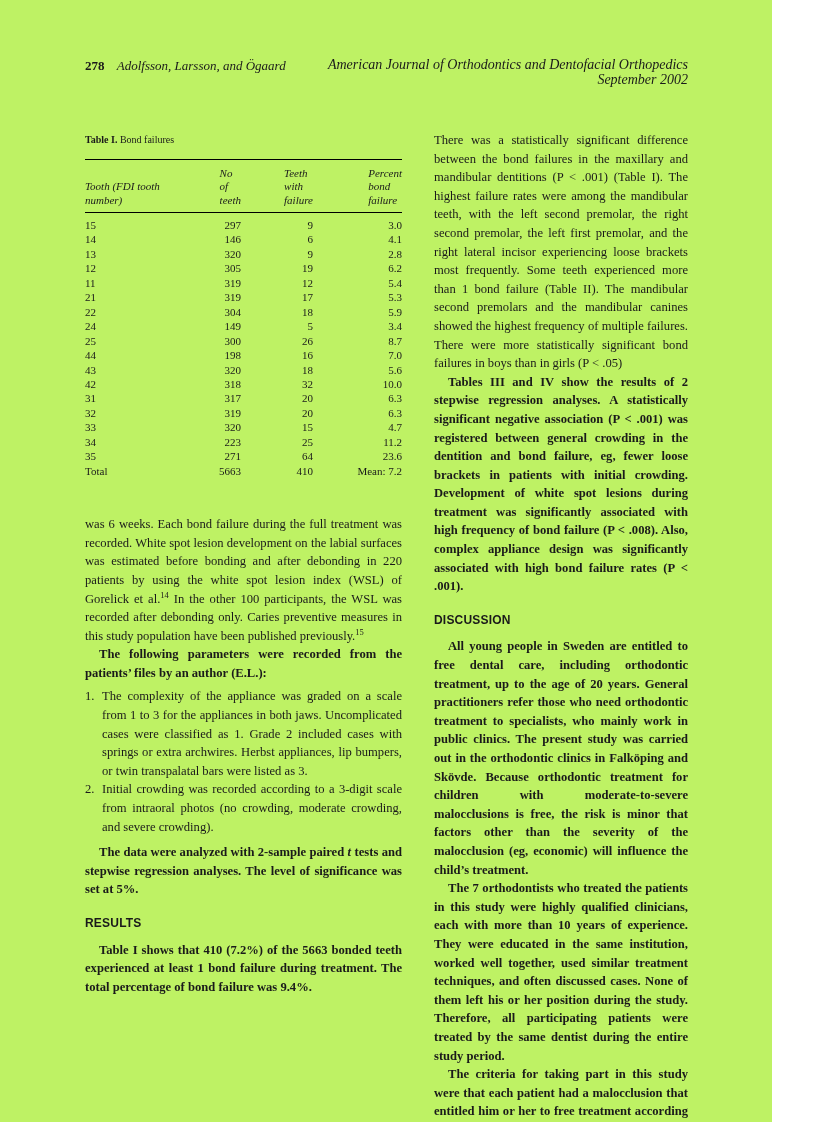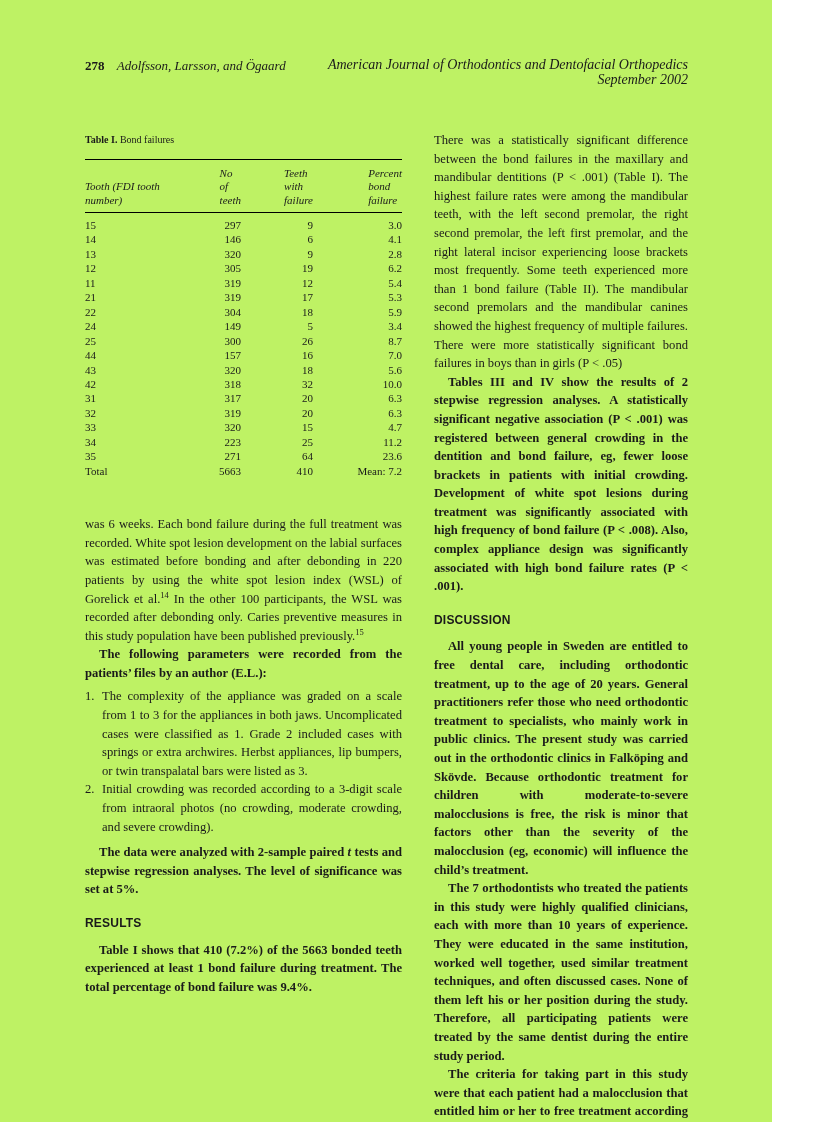--- a/index.html
+++ b/index.html
@@ -161,21 +161,21 @@
                 <td class="num">3.4</td>
               </tr>
               <tr>
                 <td class="tooth">25</td>
                 <td class="num">300</td>
                 <td class="num">26</td>
                 <td class="num">8.7</td>
               </tr>
               <tr>
                 <td class="tooth">44</td>
-                <td class="num">157</td>
+                <td class="num">198</td>
                 <td class="num">16</td>
                 <td class="num">7.0</td>
               </tr>
               <tr>
                 <td class="tooth">43</td>
                 <td class="num">320</td>
                 <td class="num">18</td>
                 <td class="num">5.6</td>
               </tr>
               <tr>

